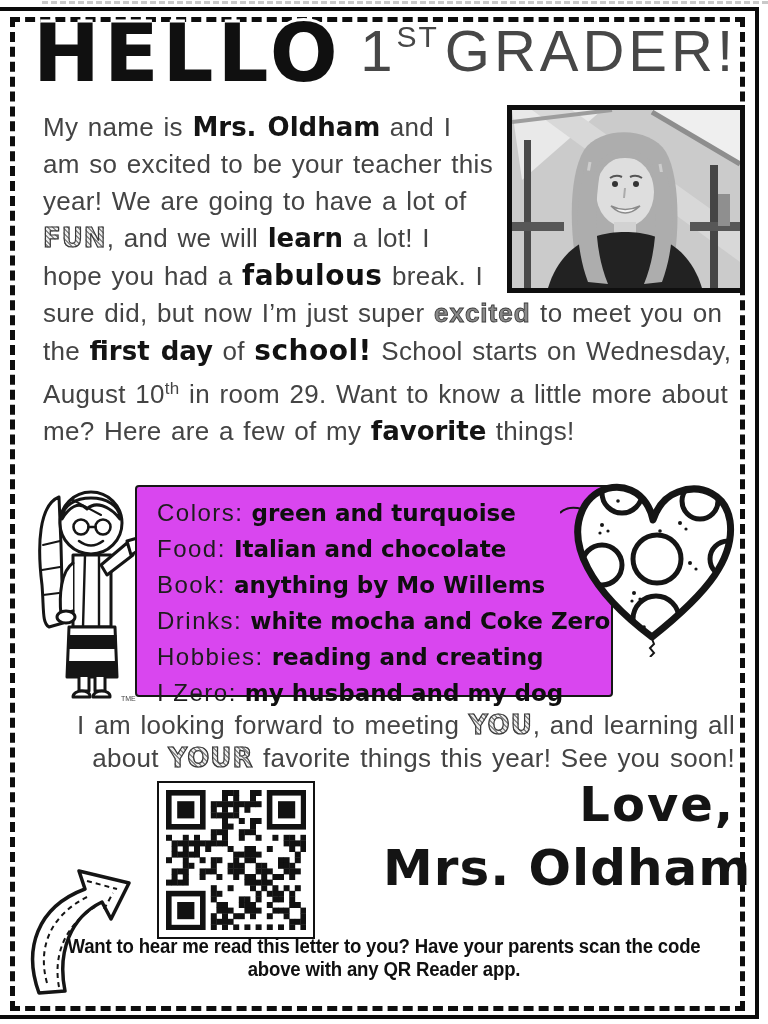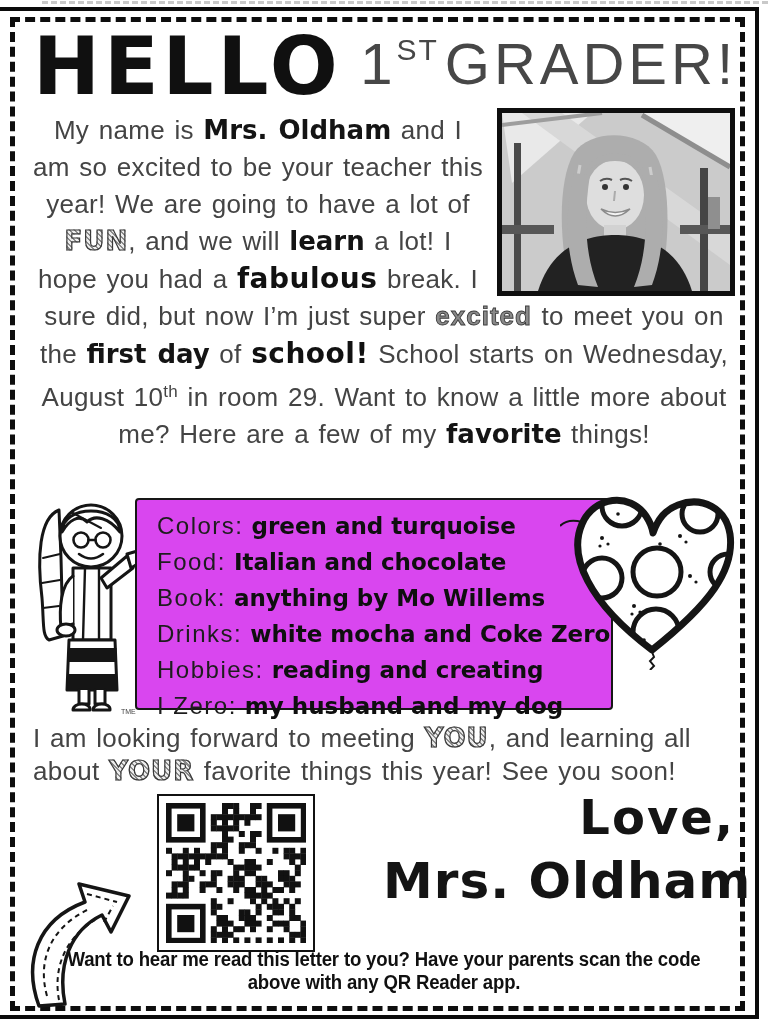--- a/index.html
+++ b/index.html
@@ -1,38 +1,38 @@
 <!DOCTYPE html>
 <html><head>
 <meta charset="utf-8">
 <style>
   html,body{margin:0;padding:0;background:#fff;}
   .page{position:relative;width:768px;height:1024px;background:#fff;overflow:hidden;
         font-family:"Liberation Sans",sans-serif;color:#3f3f3f;}
   .edge-top{position:absolute;top:1px;left:42px;right:0;border-top:3px dashed #c9c9c9;}
   .border-solid{position:absolute;top:7px;right:9px;bottom:5px;left:-8px;border:4px solid #0b0b0b;}
   .border-dashed{position:absolute;top:17px;right:23px;bottom:13px;left:10px;border:5px dashed #0e0e0e;}
-  .content{position:absolute;left:33px;top:22px;width:702px;height:978px;}
+  .content{position:absolute;left:33px;top:9px;width:702px;height:978px;}
 
   
   .header{position:absolute;top:2px;left:0;right:0;white-space:nowrap;}
   .hello{position:relative;display:inline-block;font-family:"DejaVu Sans",sans-serif;
          font-weight:900;font-size:80px;line-height:86px;letter-spacing:4px;color:#101010;
          text-shadow:-3px 0 0 #fff,3px 0 0 #fff,0 -3px 0 #fff,0 3px 0 #fff,-3px 3px 0 #fff,3px 3px 0 #fff;}
   .hello::before{content:attr(data-text);position:absolute;left:-7px;top:7px;z-index:-1;
          background:repeating-linear-gradient(135deg,#5a5a5a 0 2px,#fff 2px 5px);
          -webkit-background-clip:text;background-clip:text;color:transparent;text-shadow:none;}
   .grader{margin-left:14px;color:#474747;font-weight:400;letter-spacing:4px;vertical-align:10px;}
   .g-num{font-size:58px;}
   .g-sup{font-size:30px;vertical-align:24px;letter-spacing:2px;}
   .g-word{font-size:58px;margin-left:6px;}
 
   
-  .intro{position:absolute;top:90px;left:0;width:702px;margin:0;
-         font-size:26px;line-height:37px;letter-spacing:.3px;word-spacing:2px;color:#444;text-align:center;}
+  .intro{position:absolute;top:90px;left:0;width:702px;margin:10px;
+         font-size:26px;line-height:37px;letter-spacing:.3px;word-spacing:2px;color:#444;}
   .photo-frame{float:right;width:228px;height:178px;border:5px solid #0f0f0f;margin:-4px 0 2px 14px;background:#cbcbcb;}
   .photo-frame svg{display:block;}
   b.ink{font-family:"DejaVu Sans",sans-serif;font-weight:700;color:#141414;letter-spacing:0;}
   .big-bold{font-family:"DejaVu Sans",sans-serif;font-weight:900;color:#111;font-size:28px;letter-spacing:.5px;}
   .stripes{font-family:"DejaVu Sans",sans-serif;font-weight:900;letter-spacing:1px;
          background:repeating-linear-gradient(45deg,#8c8c8c 0 1.5px,#ededed 1.5px 3.5px);
          -webkit-background-clip:text;background-clip:text;color:transparent;-webkit-text-stroke:1.2px #3a3a3a;}
   .sketch{color:#8a8a8a;-webkit-text-stroke:.9px #3d3d3d;letter-spacing:1px;font-weight:600;}
   sup.ord{font-size:17px;vertical-align:9px;}
 
@@ -41,21 +41,21 @@
   .girl{position:absolute;left:-4px;top:2px;}
   .fav-box{position:absolute;left:102px;top:12px;width:478px;height:212px;background:#d946ef;
            border:2.5px solid #171717;border-radius:4px;box-sizing:border-box;
            padding:9px 0 0 20px;z-index:1;}
   .heart{position:absolute;right:-10px;top:-6px;z-index:2;}
   .fav-row{line-height:33px;white-space:nowrap;}
   .fav-label{font-size:24px;letter-spacing:1.5px;color:#1d1d1d;}
   .fav-value{font-family:"DejaVu Sans",sans-serif;font-weight:700;font-size:23px;color:#0f0f0f;margin-left:8px;}
 
   
-  .closing{position:absolute;top:700px;left:0;width:702px;margin:0;text-align:left;
+  .closing{position:absolute;top:700px;left:0;width:702px;margin:0;text-align:right;
            font-size:26px;line-height:33px;letter-spacing:.3px;word-spacing:2px;color:#444;}
 
   
   .bottom{position:absolute;top:768px;left:0;width:702px;height:210px;}
   .qr{position:absolute;left:124px;top:4px;width:140px;height:140px;border:2px solid #111;
       background:#fff;padding:7px;}
   .sig{position:absolute;right:0;top:0;width:352px;text-align:right;color:#141414;}
   .love{font-family:"DejaVu Sans",sans-serif;font-weight:900;font-size:48px;letter-spacing:2px;line-height:54px;}
   .sig-name{font-family:"DejaVu Sans",sans-serif;font-weight:700;font-size:50px;letter-spacing:1px;
             margin-top:8px;white-space:nowrap;}

